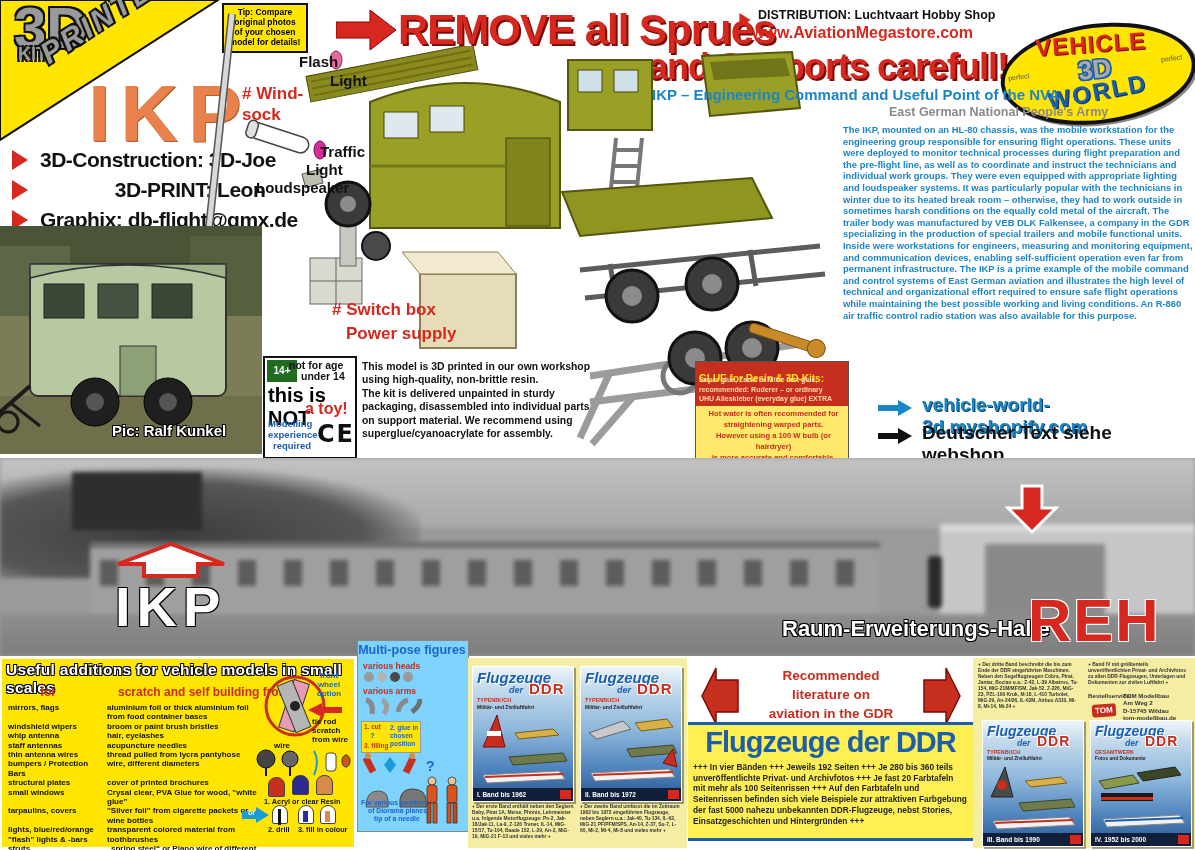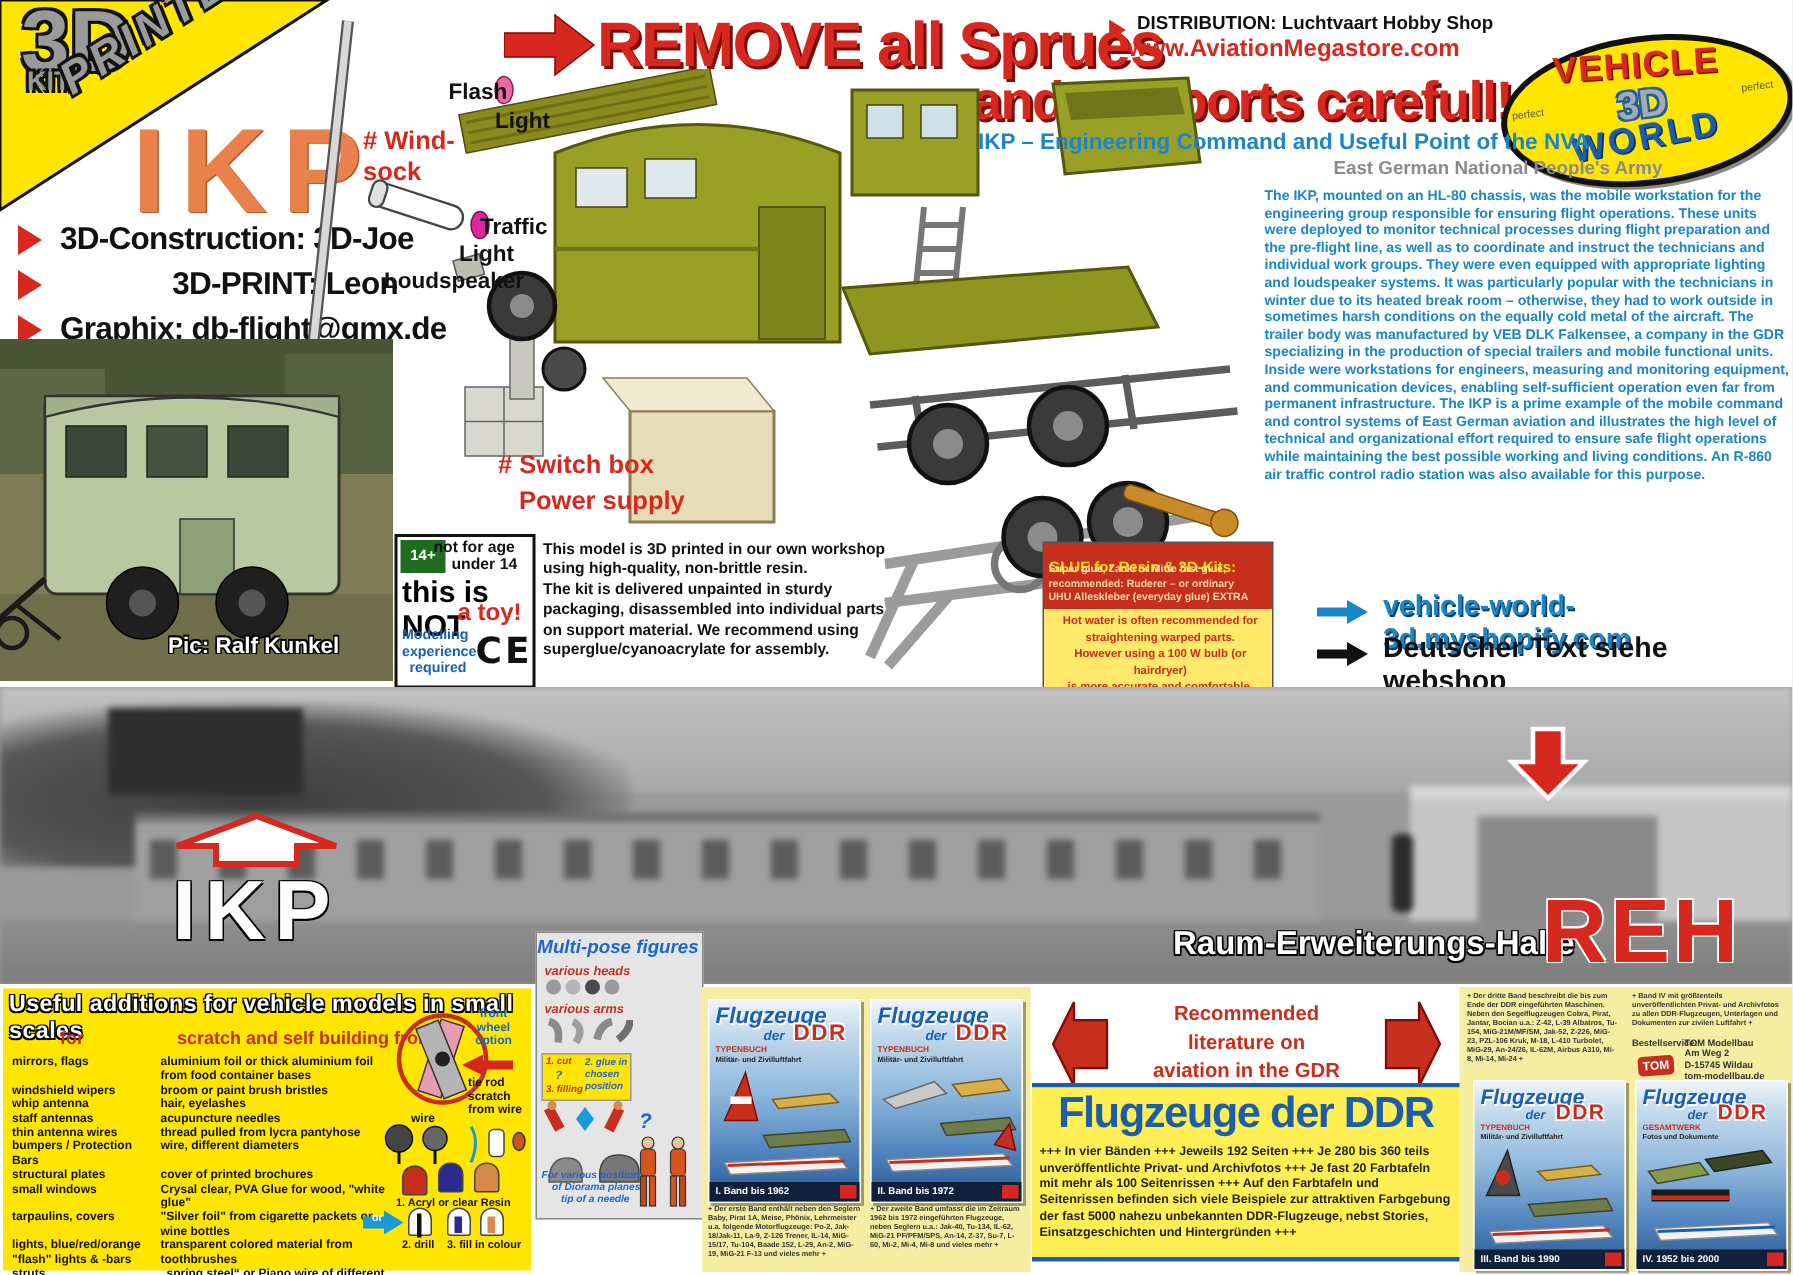--- a/index.html
+++ b/index.html
@@ -30,20 +30,24 @@
 
 <div id="page">
 
   <svg class="ab" style="left:0;top:0;" width="240" height="160">
     <polygon points="0,0 218,0 0,140" fill="#FFE500" stroke="#111" stroke-width="2"></polygon>
   </svg>
   <div class="ab stencil b" style="left:14px;top:-6px;font-size:58px;">3D</div>
   <div class="ab stencil b" style="left:18px;top:44px;font-size:18px;">KIT</div>
   <div class="ab stencil b" style="left:34px;top:42px;font-size:30px;font-style:italic;letter-spacing:3px;transform:rotate(-33deg);transform-origin:left top;">PRINTED</div>
 
+  <div class="ab pre ctr b" style="left:222px;top:3px;width:82px;height:44px;background:#FFE500;border:2px solid #111;font-size:8.5px;line-height:10px;padding-top:2px;">Tip: Compare
+original photos
+of your chosen
+model for details!</div>
 
   <svg class="ab" style="left:336px;top:8px;" width="62" height="44">
     <polygon points="0,14 34,14 34,2 60,22 34,42 34,30 0,30" fill="#D6281E" stroke="#8a0000" stroke-width="1"></polygon>
   </svg>
 
   <div class="ab b" style="left:88px;top:68px;font-size:80px;color:#E8814B;letter-spacing:10px;text-shadow:1px 1px 0 #b55a28;">IKP</div>
 
   <div class="ab" style="left:12px;top:148px;">
     <div class="arrow-r ab" style="left:0;top:2px;"></div>
     <div class="credit ab" style="left:28px;top:0;width:300px;">3D-Construction: 3D-Joe</div>
@@ -352,21 +356,21 @@
     <div class="ab dome" style="left:270px;top:146px;width:14px;height:17px;background:#fff;"></div>
     <div class="ab" style="left:276px;top:150px;width:3px;height:16px;background:#111;"></div>
     <div class="ab dome" style="left:296px;top:146px;width:14px;height:17px;background:#fff;"></div>
     <div class="ab" style="left:301px;top:152px;width:5px;height:11px;background:#2b2b8f;"></div>
     <div class="ab dome" style="left:318px;top:146px;width:14px;height:17px;background:#fff;"></div>
     <div class="ab" style="left:323px;top:152px;width:5px;height:11px;background:#d88a4a;"></div>
     <div class="ab b" style="left:266px;top:166px;font-size:7.3px;color:#111;">2. drill</div>
     <div class="ab b" style="left:296px;top:166px;font-size:7.3px;color:#111;">3. fill in colour</div>
   </div>
 
-  <div class="ab" style="left:357px;top:621px;width:110px;height:190px;background:#e5e5e5;border:1px solid #888;font-style:italic;">
+  <div class="ab" style="left:357px;top:640px;width:110px;height:190px;background:#7dd3fc;border:1px solid #888;">
     <div class="ab b ctr" style="left:0;top:2px;width:108px;font-size:12.5px;color:#1C66CC;">Multi-pose figures</div>
     <div class="ab b" style="left:5px;top:20px;font-size:8.5px;color:#C62E1E;">various heads</div>
     <svg class="ab" style="left:5px;top:30px;" width="52" height="13">
       <circle cx="6" cy="6" r="5" fill="#9a9a9a"></circle>
         <circle cx="19" cy="6" r="5" fill="#b5b5b5"></circle>
       <circle cx="32" cy="6" r="5" fill="#4a4a4a"></circle>
         <circle cx="45" cy="6" r="5" fill="#9a9a9a"></circle>
     </svg>
     <div class="ab b" style="left:5px;top:45px;font-size:8.5px;color:#C62E1E;">various arms</div>
     <svg class="ab" style="left:4px;top:55px;" width="60" height="22">

